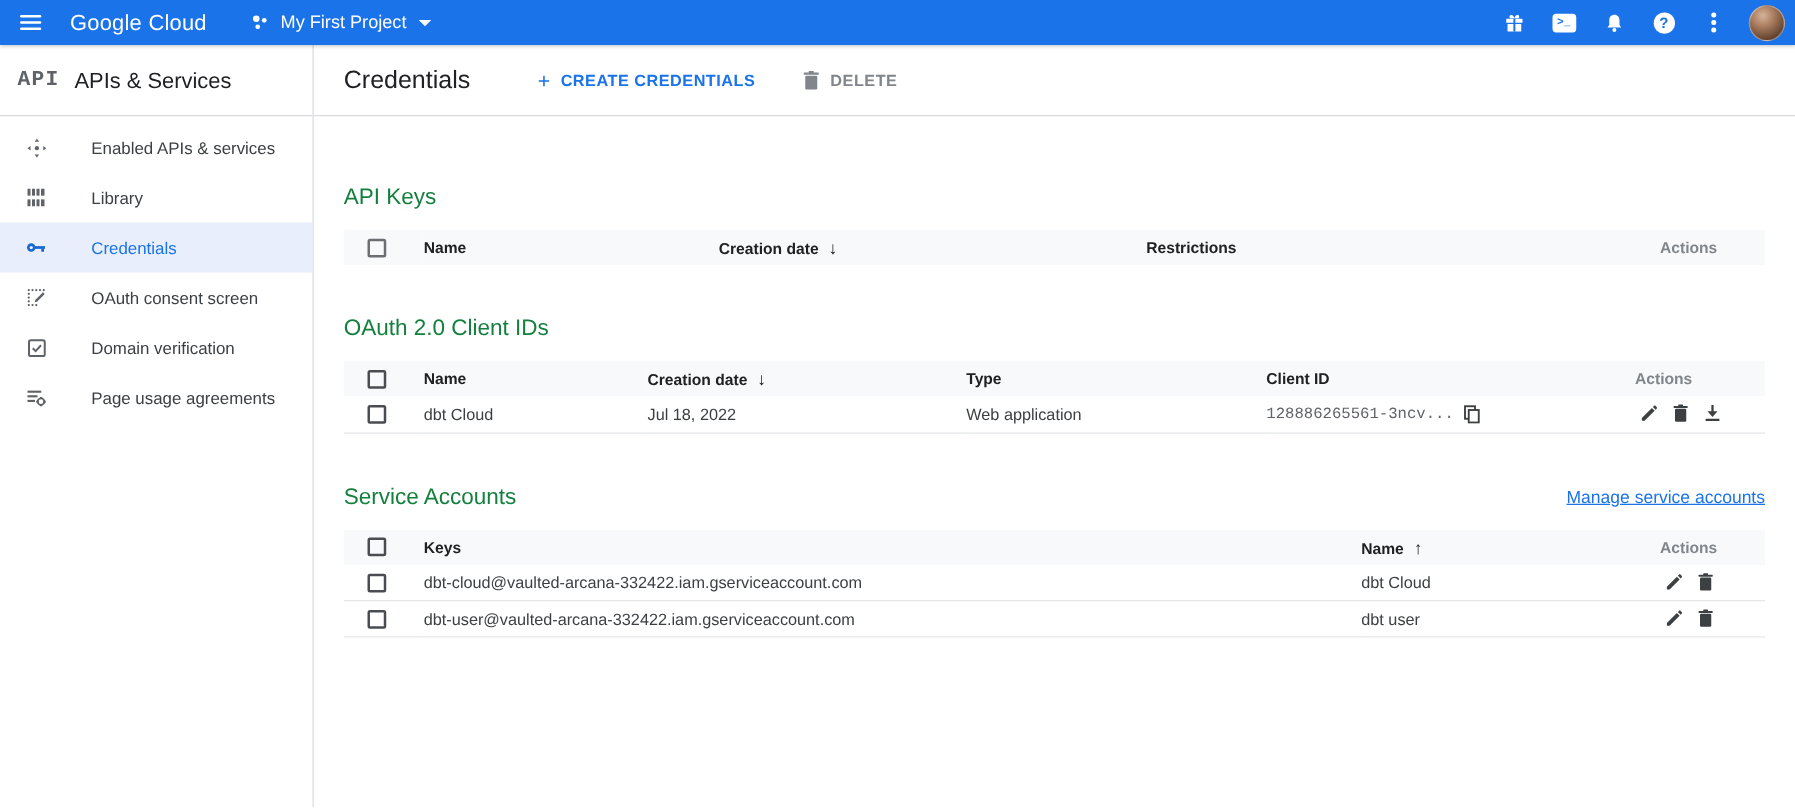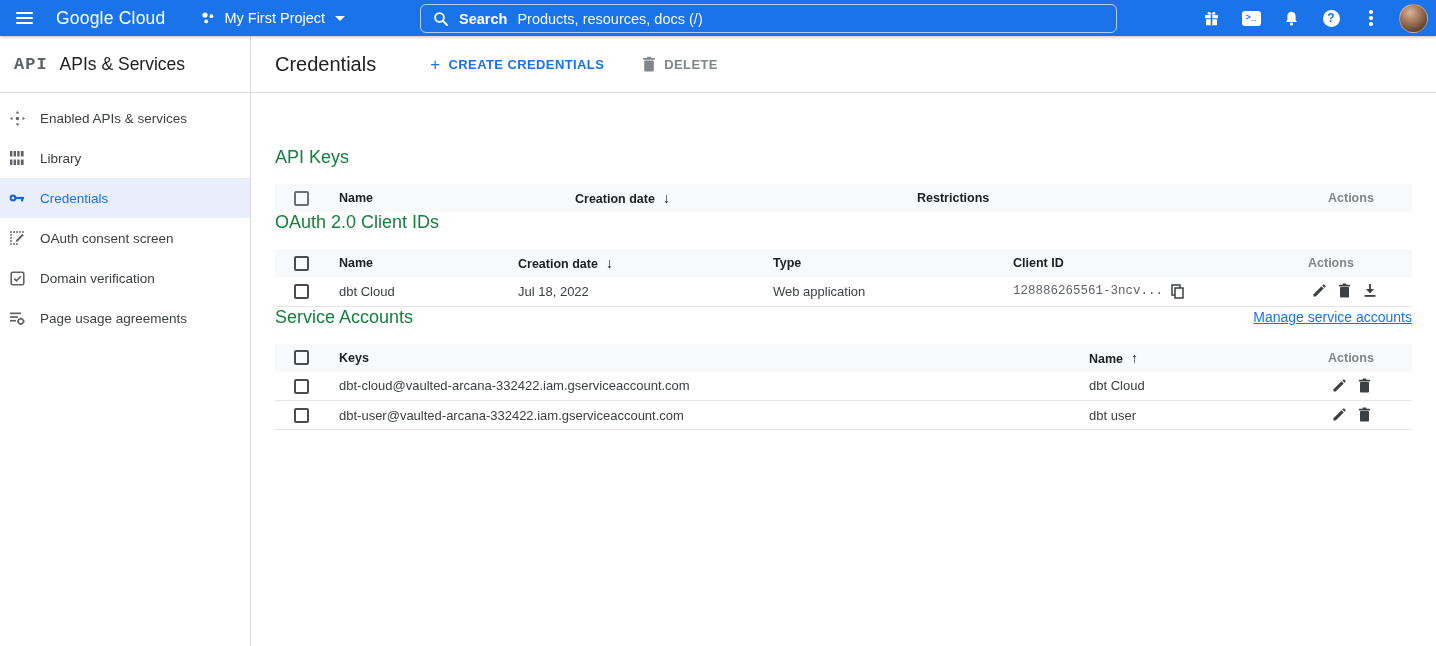--- a/index.html
+++ b/index.html
@@ -41,21 +41,21 @@
   .shell { display:flex; height:610px; }
 
   
   .sidebar { width:251px; border-right:1px solid #dadce0; flex-shrink:0; }
   .sidebar-header { height:57px; display:flex; align-items:center; padding-left:14px; gap:12px;
     border-bottom:1px solid #dadce0; }
   .api-glyph { font-family:"Liberation Mono","DejaVu Sans Mono",monospace; font-weight:700;
     font-size:17px; color:#5f6368; letter-spacing:1px; }
   .sidebar-title { font-size:17.5px; color:#202124; }
   .nav { padding-top:5px; }
-  .nav-item { height:40px; display:flex; align-items:center; gap:14px; padding-left:8px;
+  .nav-item { height:40px; display:flex; align-items:center; gap:35px; padding-left:20px;
     font-size:13.5px; color:#3c4043; cursor:pointer; }
   .nav-item.active { background:#e8eefb; color:#1a73e8; font-weight:400; }
   .nav-ic { width:18px; height:18px; display:flex; align-items:center; justify-content:center; flex-shrink:0; }
 
   
   .main { flex:1; min-width:0; }
   .main-header { height:57px; display:flex; align-items:center; border-bottom:1px solid #dadce0;
     padding-left:24px; }
   .page-title { font-size:20px; color:#202124; font-weight:400; }
   .hdr-btn { display:flex; align-items:center; gap:8px; font-size:13px; font-weight:700;
@@ -84,21 +84,21 @@
   .checkcell { padding-left:19px !important; }
   .checkbox { display:inline-block; width:15px; height:15px; border:2px solid #494c50; border-radius:2px;
     cursor:pointer; vertical-align:middle; }
   .checkbox.lite { border-color:#6b6f73; }
   .sort-arrow { font-weight:700; font-size:14px; margin-left:8px; color:#202124; }
   .empty-row td { color:#5f6368; }
   .mono { font-family:"Liberation Mono","DejaVu Sans Mono",monospace; font-size:12.5px; color:#5f6368;text-align:right; }
   .cell-flex { display:flex; align-items:center; gap:8px; }
   .action-ic { display:inline-flex; width:22px; height:18px; align-items:center; justify-content:center; cursor:pointer; }
   .copy-btn { cursor:pointer; display:inline-flex; }
-  .sec-gap { }
+  .sec-gap { margin-top:40px; }
   svg { display:block; }
 </style>
 </head>
 <body>
 
 <div class="topbar">
   <div class="hamburger">
       <span></span>
       <span></span>
       <span></span>
@@ -107,30 +107,20 @@
   <div class="project-picker">
     <span class="nav-ic">
       <svg width="16" height="16" viewBox="0 0 16 16">
           <circle cx="5" cy="5" r="2.6" fill="#fff"></circle>
           <circle cx="11.4" cy="6.2" r="1.9" fill="#fff"></circle>
           <circle cx="6.2" cy="11.4" r="1.9" fill="#fff"></circle>
         </svg>
     </span>
     <span>My First Project</span>
     <span class="proj-caret"></span>
-  </div>
-  <div class="searchbar">
-    <span>
-      <svg width="16" height="16" viewBox="0 0 16 16">
-          <circle cx="6.5" cy="6.5" r="4.4" fill="none" stroke="#fff" stroke-width="1.8"></circle>
-          <line x1="10" y1="10" x2="14" y2="14" stroke="#fff" stroke-width="1.8" stroke-linecap="round"></line>
-        </svg>
-    </span>
-    <span class="s-label">Search</span>
-    <span class="s-ph">Products, resources, docs (/)</span>
   </div>
   <div class="topbar-right">
     <div class="tb-iconbtn">
       <svg width="17" height="17" viewBox="0 0 17 17">
           <rect x="2" y="5" width="13" height="3.2" rx="0.5" fill="#fff"></rect>
           <rect x="3" y="9.2" width="11" height="6" rx="0.5" fill="#fff"></rect>
           <rect x="7.7" y="5" width="1.6" height="10.2" fill="#1a73e8"></rect>
           <path d="M5 4.5 C4 3.2 5 1.5 6.4 2 C7.6 2.4 8.2 3.6 8.5 4.5 Z" fill="#fff"></path>
           <path d="M12 4.5 C13 3.2 12 1.5 10.6 2 C9.4 2.4 8.8 3.6 8.5 4.5 Z" fill="#fff"></path>
         </svg>

